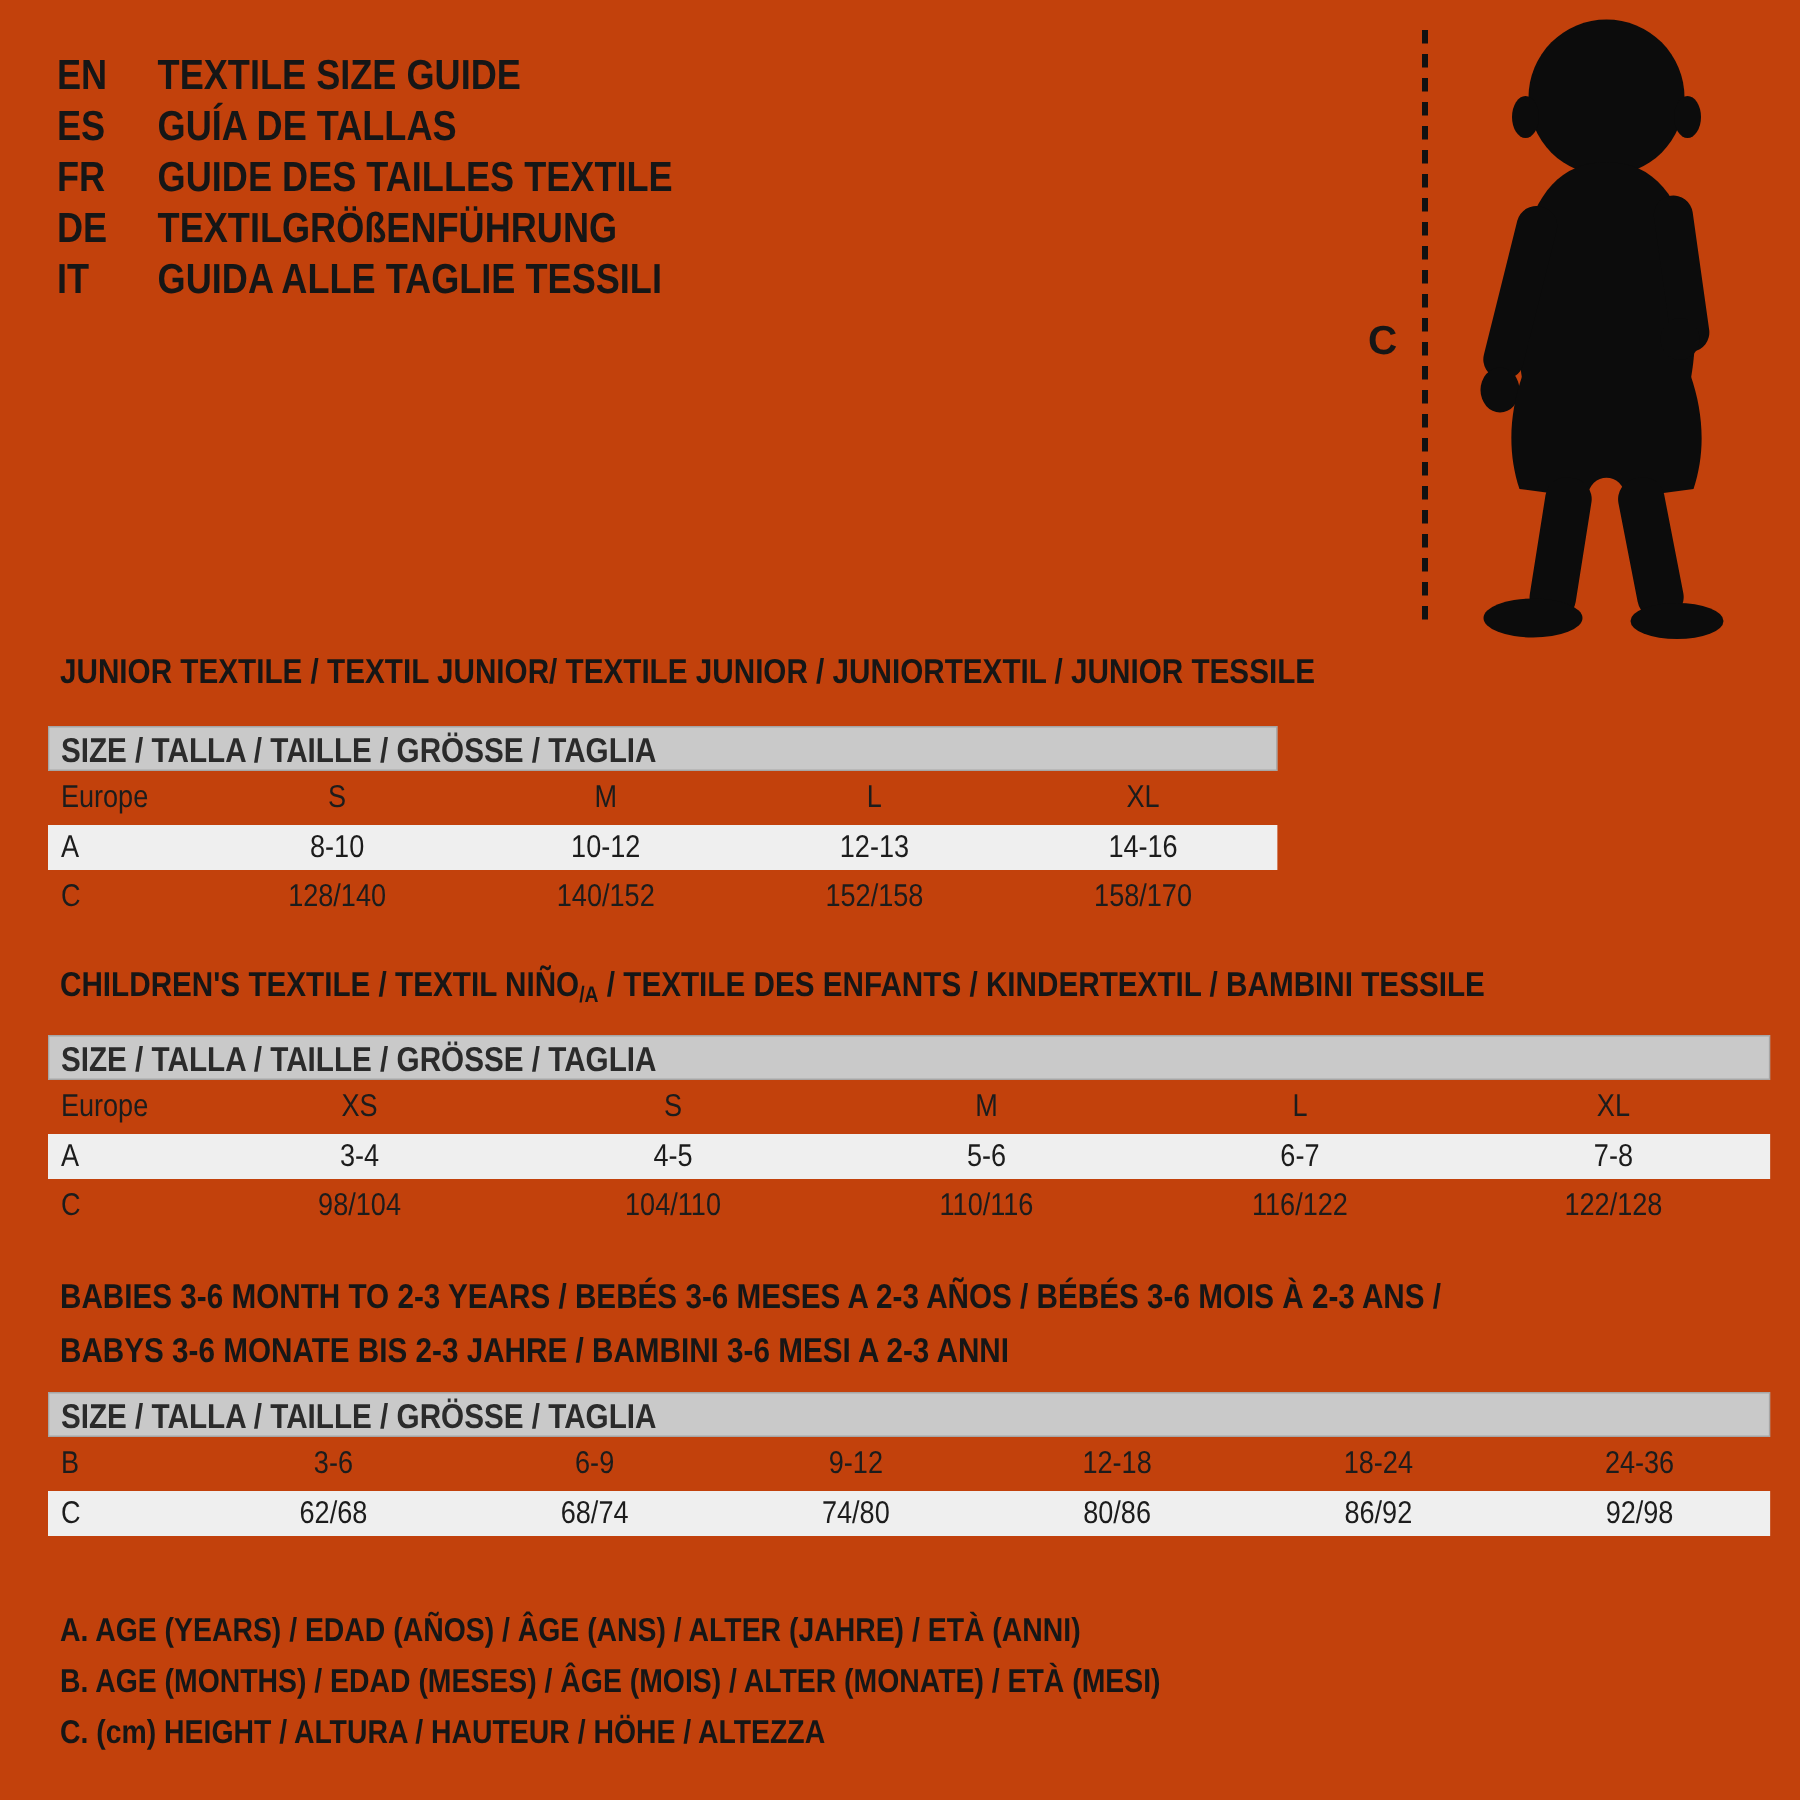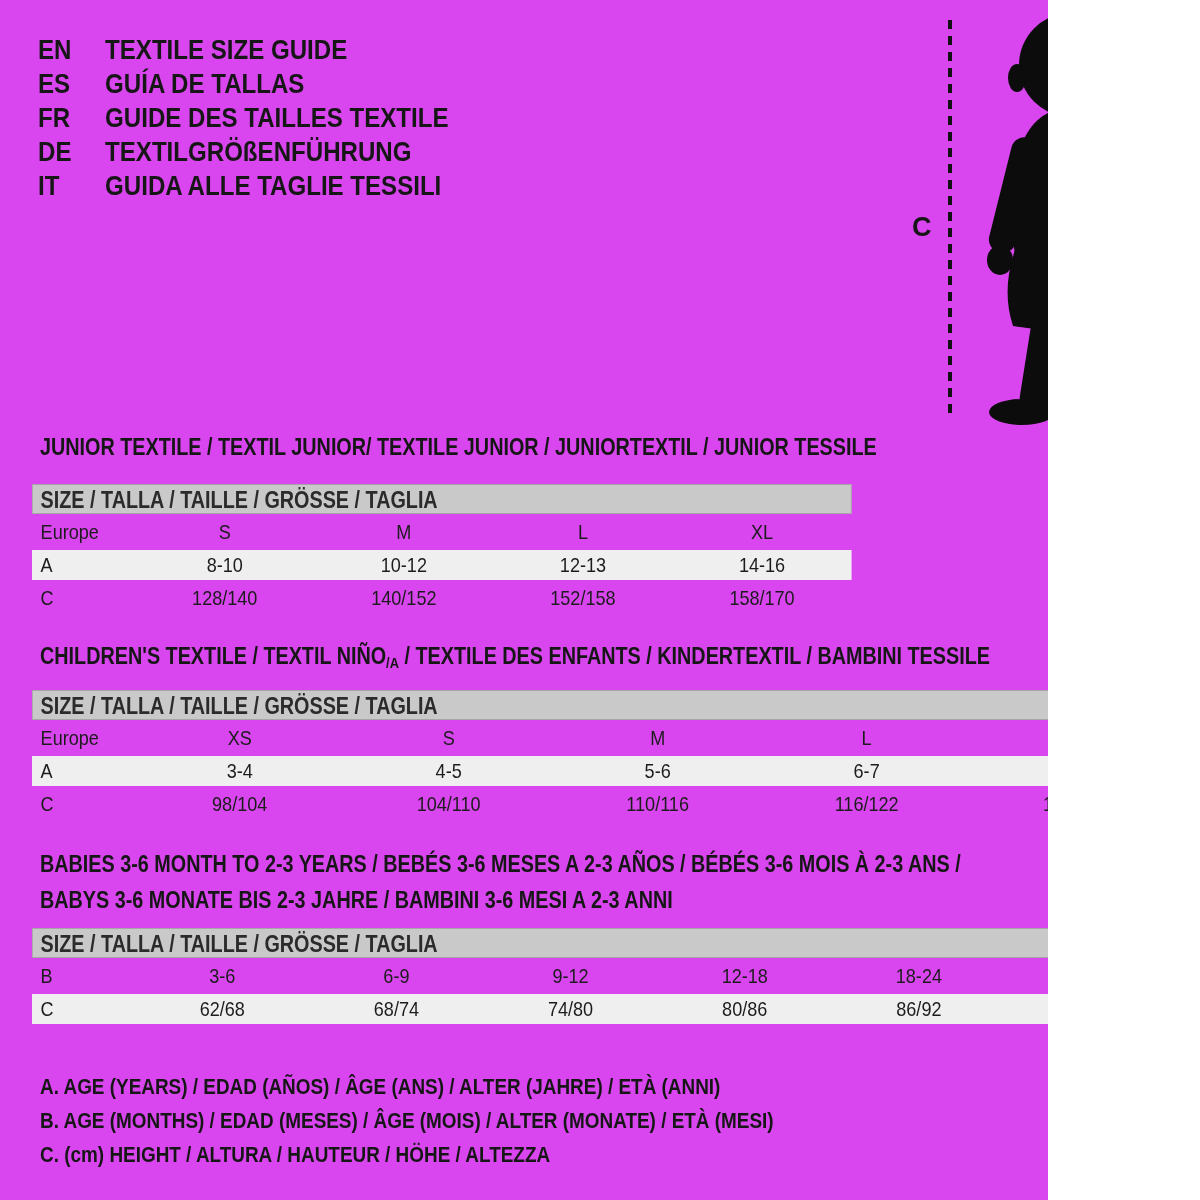--- a/index.html
+++ b/index.html
@@ -1,17 +1,17 @@
 <!DOCTYPE html>
 <html><head>
 <meta charset="utf-8">
 <style>
   html,body { margin:0; padding:0; }
   body { background:#ffffff; font-family:"Liberation Sans", sans-serif; color:#161616; }
-  .page { position:relative; width:1048px; height:1200px; background:#d946ef; overflow:hidden; }
+  .page { position:relative; width:1200px; height:1200px; background:#c2410c; overflow:hidden; }
 
   
   .condensed { transform: scaleX(0.86); transform-origin: 0 0; white-space: nowrap; }
   .abs { position:absolute; }
 
   
   .lang-row { display:flex; font-size:28px; font-weight:bold; line-height:34px; letter-spacing:0; }
   .lang-code { width:78px; flex:0 0 78px; }
 
   

